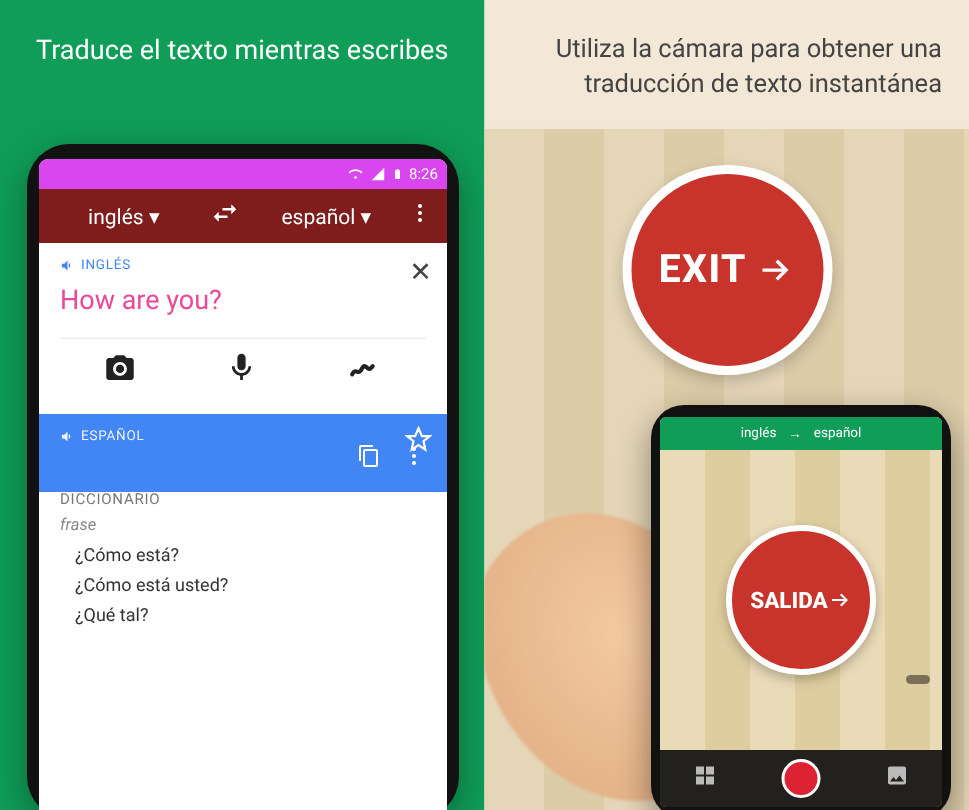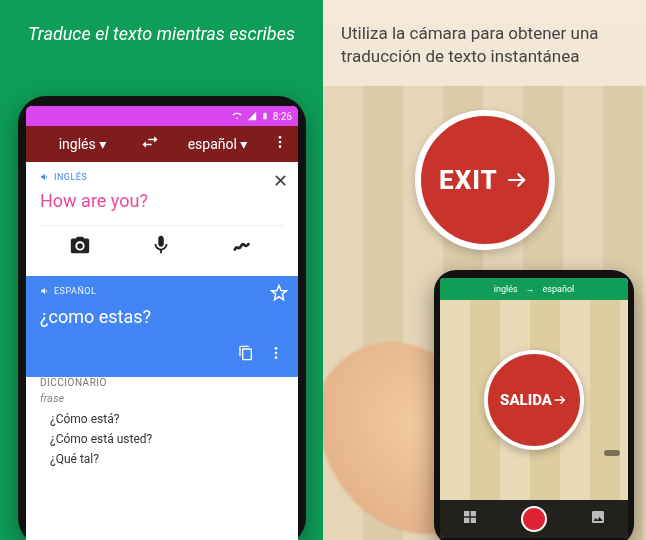--- a/index.html
+++ b/index.html
@@ -1,21 +1,21 @@
 <!DOCTYPE html>
 <html><head>
 <meta charset="utf-8">
 <style>
 * { margin: 0; padding: 0; box-sizing: border-box; }
 body { font-family: Roboto, Arial, sans-serif; width: 646px; height: 540px; display: flex; overflow: hidden; }
 .panel { position: relative; overflow: hidden; }
 .panel-left { width: 323px; height: 540px; background: #0f9d58; }
 .panel-right { width: 323px; height: 540px; background: linear-gradient(180deg,#f4e8d8 0%,#e8dcc8 100%); position: relative; }
-.headline { color: #fff; text-align: center; font-size: 18px; padding: 22px 24px 18px; line-height: 1.35; font-weight: 400; font-style: italic; }
-.headline-dark { color: #444; text-align: left; font-size: 17px; padding: 22px 18px; line-height: 1.35; }
+.headline { color: #fff; text-align: center; font-size: 18px; padding: 22px 24px 18px; line-height: 1.35; font-weight: 400; }
+.headline-dark { color: #444; text-align: right; font-size: 17px; padding: 22px 18px; line-height: 1.35; }
 
 
 .phone { position: absolute; left: 18px; top: 96px; width: 288px; border-radius: 28px; background: #111; padding: 10px 8px 0; box-shadow: 0 8px 24px rgba(0,0,0,.35); }
 .phone-screen { background: #fff; border-radius: 6px 6px 0 0; overflow: hidden; height: 440px; }
 .statusbar { background: #d946ef; height: 20px; display: flex; justify-content: flex-end; align-items: center; padding: 0 6px; gap: 4px; color: #fff; font-size: 10px; }
 .statusbar svg { display: block; }
 .langbar { background: #7f1d1d; height: 36px; display: flex; align-items: center; color: #fff; padding: 0 6px; }
 .lang-btn { flex: 1; text-align: center; font-size: 14px; padding: 6px 2px; cursor: pointer; }
 .swap { width: 34px; text-align: center; }
 .menu { width: 24px; text-align: center; }
@@ -132,21 +132,20 @@
           <svg width="10" height="10" viewBox="0 0 24 24" fill="#fff">
               <path d="M3 9v6h4l5 5V4L7 9H3zm13.5 3c0-1.77-1.02-3.29-2.5-4.03v8.05c1.48-.73 2.5-2.25 2.5-4.02z"></path>
             </svg>
           <span>ESPAÑOL</span>
         </div>
         <div class="star">
           <svg width="18" height="18" viewBox="0 0 24 24" fill="none" stroke="#fff" stroke-width="2">
               <path d="M12 2l3 7h7l-5.5 4.5L18 21l-6-4-6 4 1.5-7.5L2 9h7z"></path>
             </svg>
         </div>
-        <div class="dst-text">¿como estas?</div>
         <div class="copy-row">
           <span>
             <svg width="16" height="16" viewBox="0 0 24 24" fill="#fff">
                 <path d="M16 1H4c-1.1 0-2 .9-2 2v14h2V3h12V1zm3 4H8c-1.1 0-2 .9-2 2v14c0 1.1.9 2 2 2h11c1.1 0 2-.9 2-2V7c0-1.1-.9-2-2-2zm0 16H8V7h11v14z"></path>
               </svg>
           </span>
           <span>
             <svg width="16" height="16" viewBox="0 0 24 24" fill="#fff">
                 <circle cx="12" cy="5" r="2"></circle>
                 <circle cx="12" cy="12" r="2"></circle>

